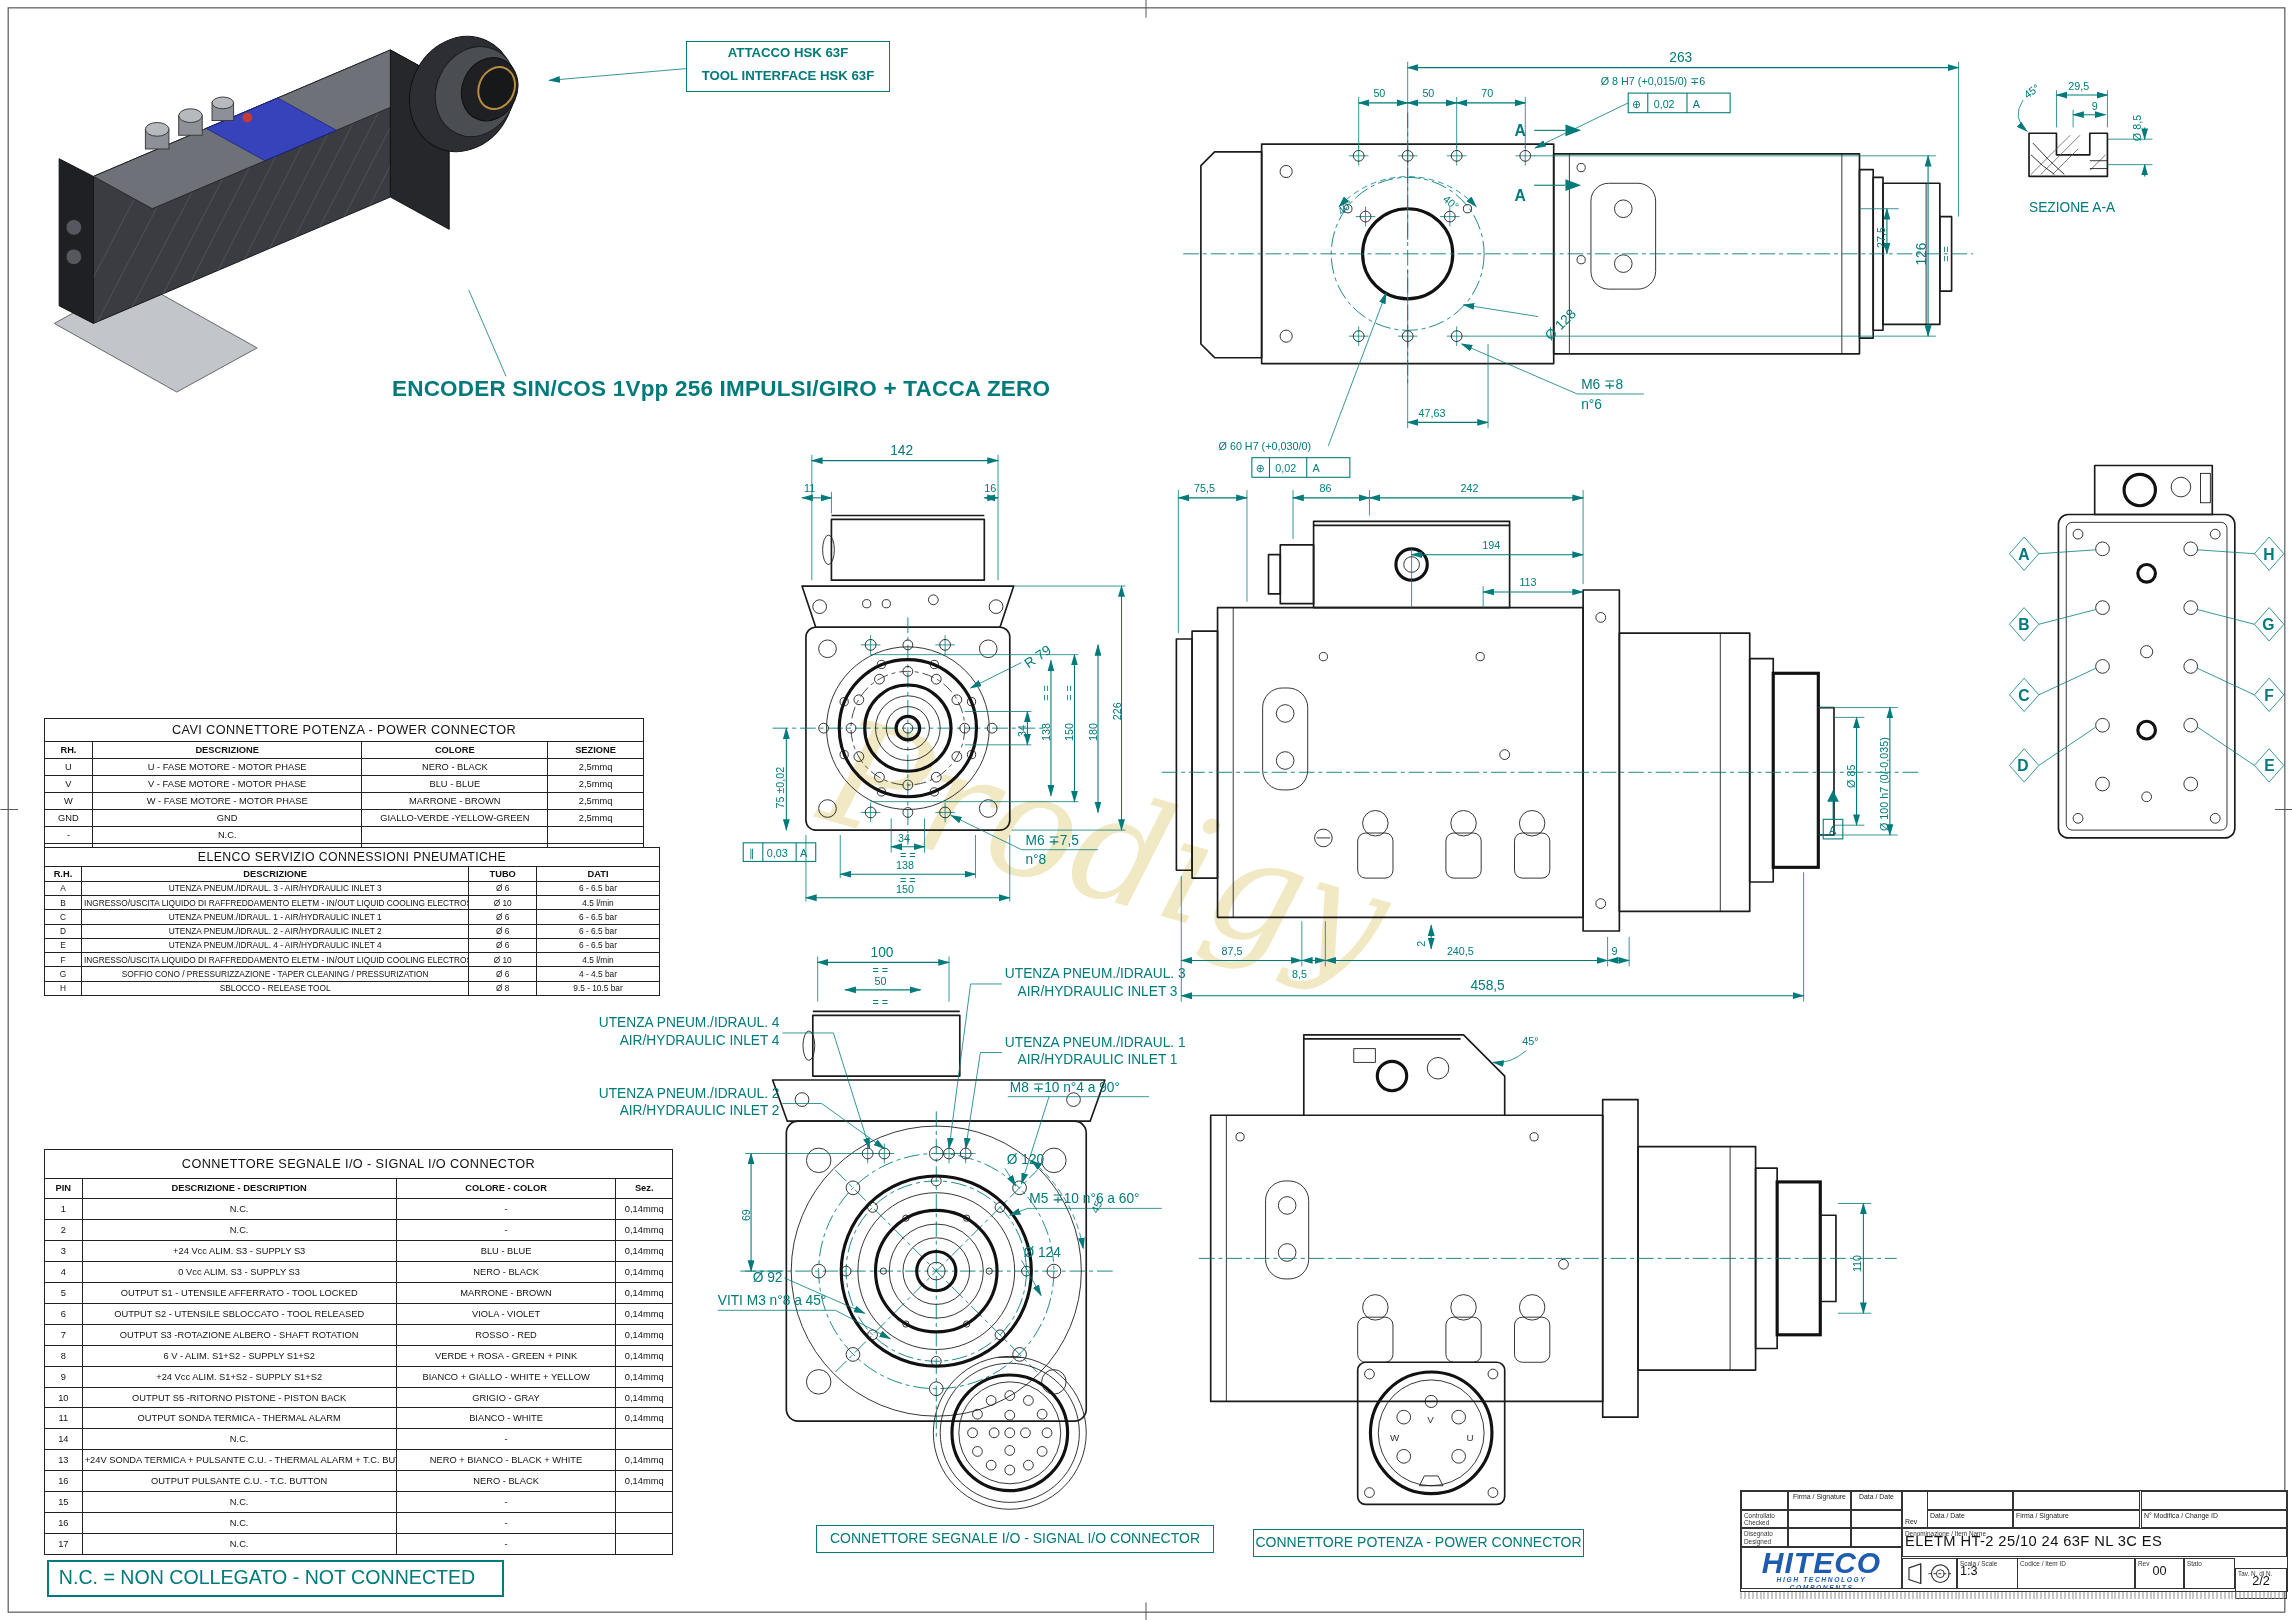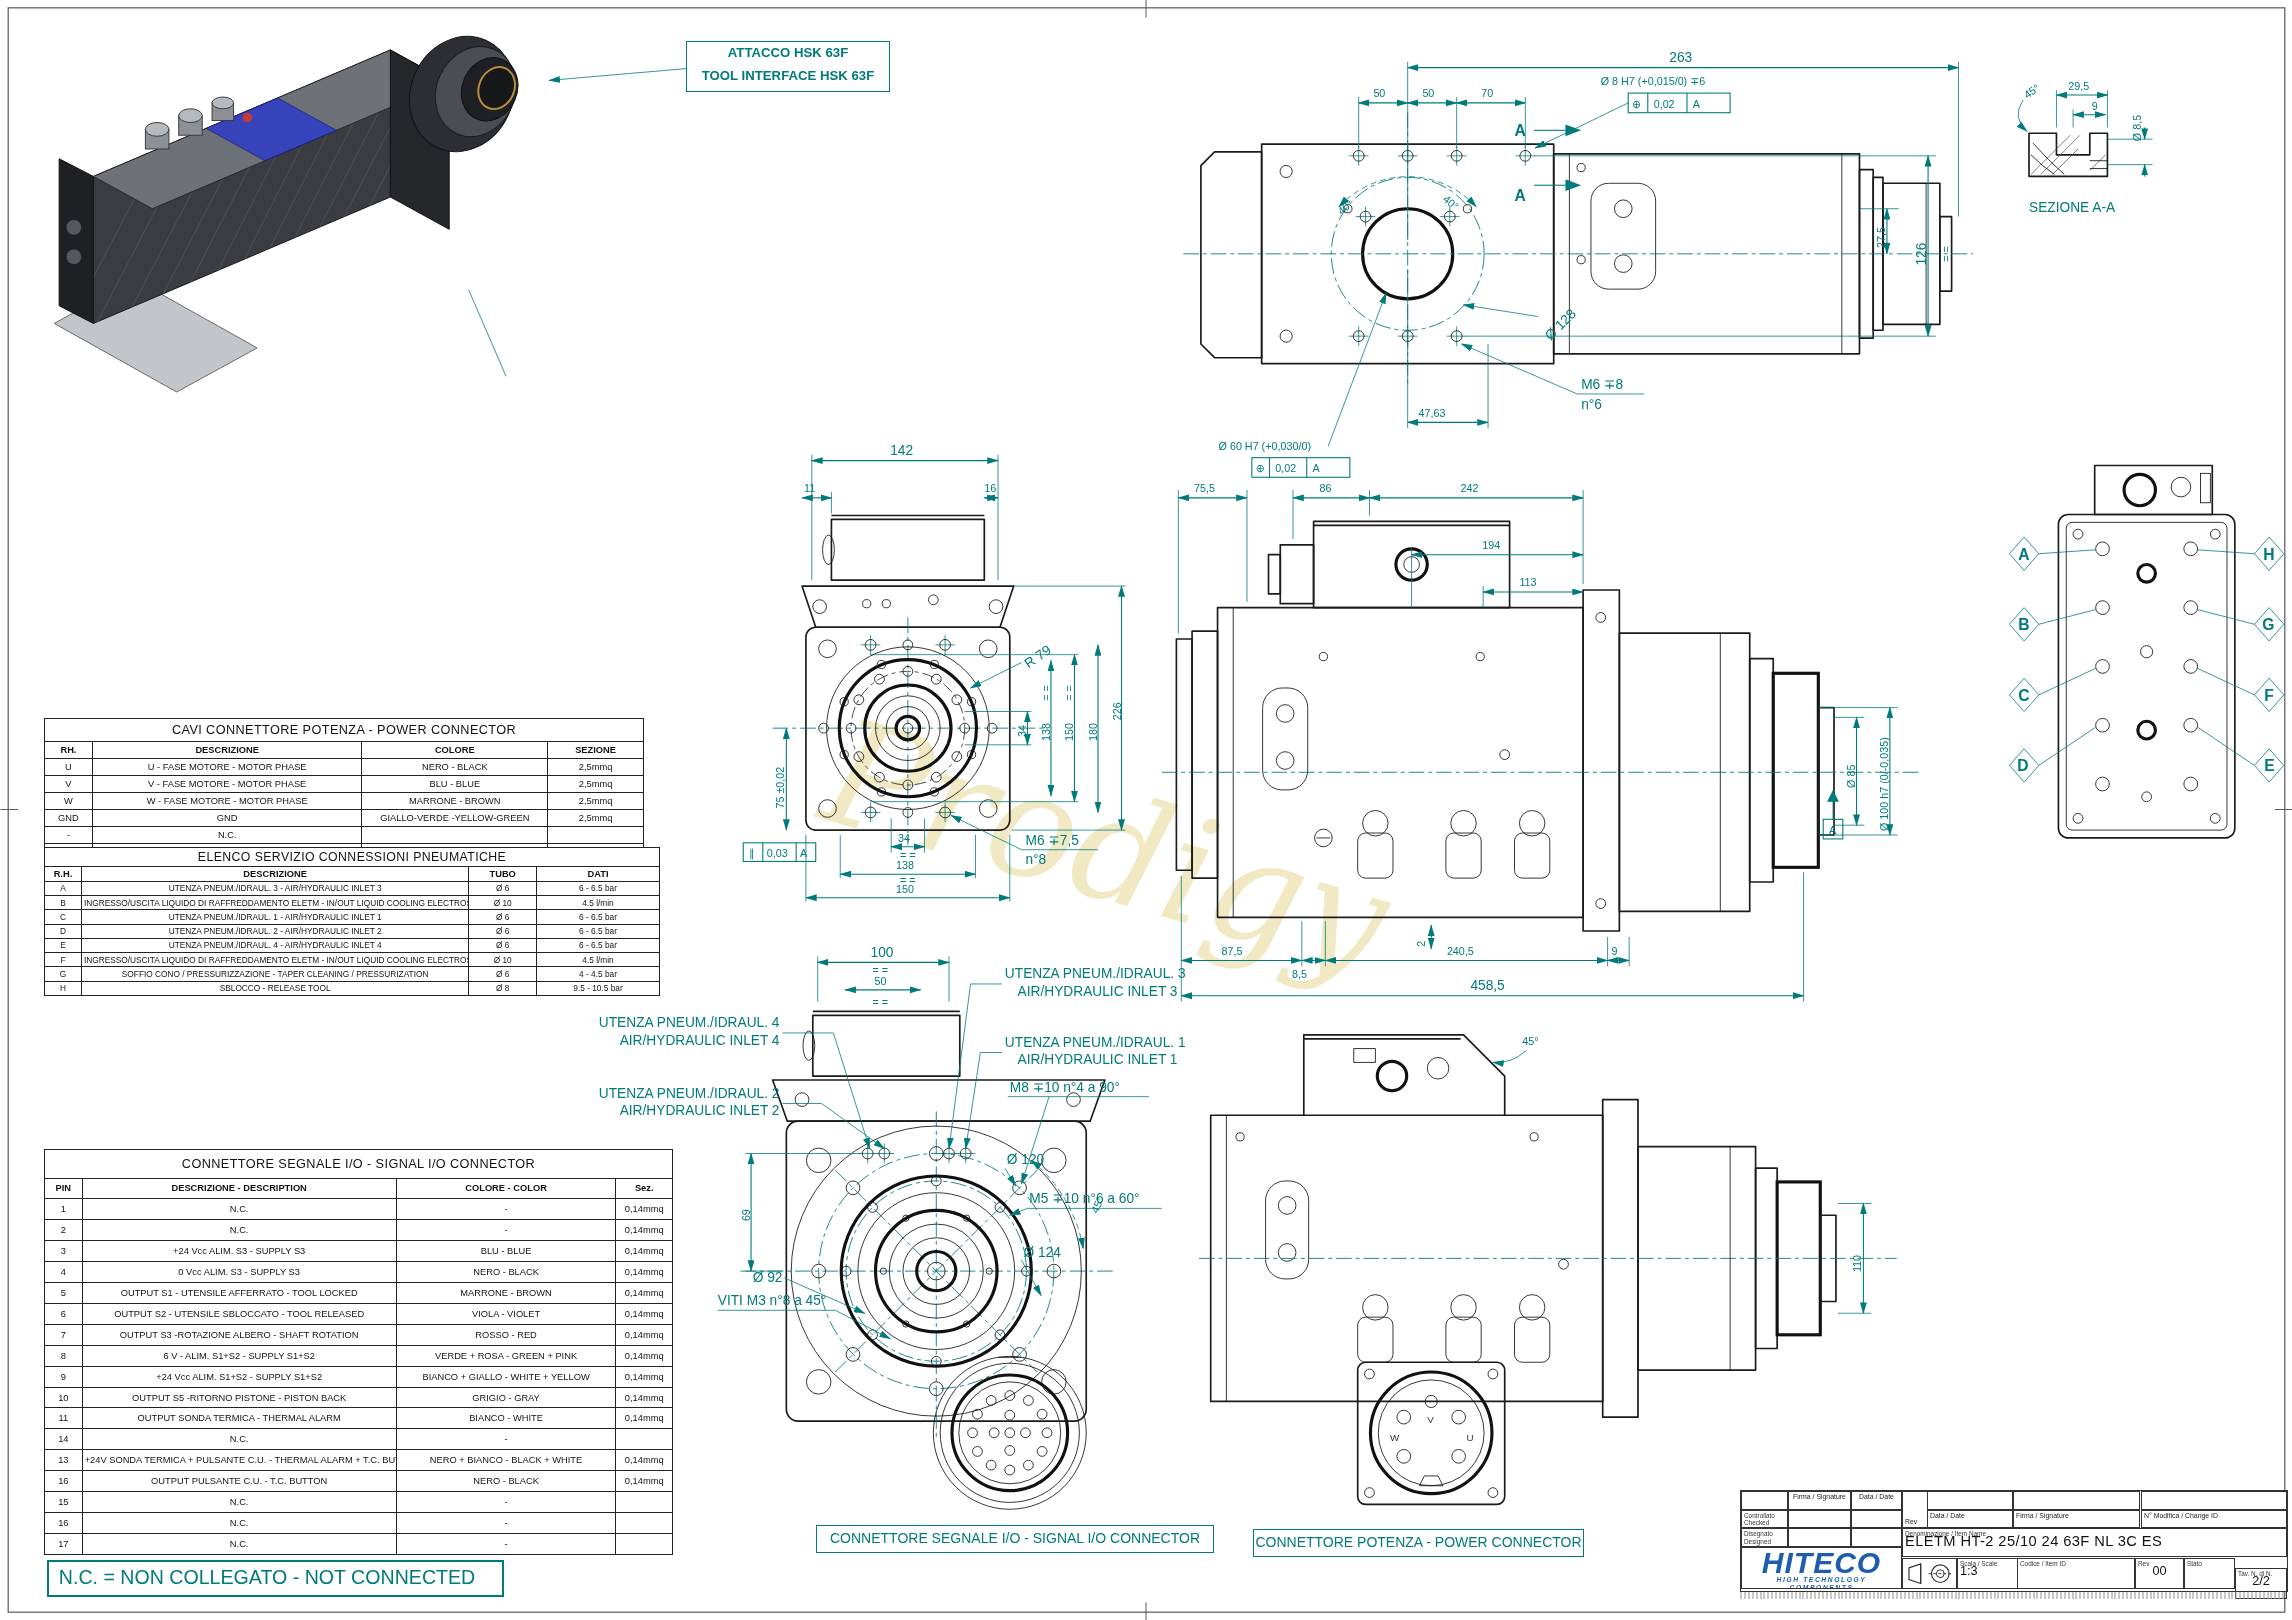--- a/index.html
+++ b/index.html
@@ -691,20 +691,21 @@
     <text x="1496" y="1470" font-size="10" fill="#333">U</text>
   </g>
 </svg>
 
 <div class="abs callout tool-callout">
   <div>ATTACCO HSK 63F</div>
   <div>TOOL INTERFACE HSK 63F</div>
 </div>
 
 <div class="abs encoder">
+  <div>ENCODER SIN/COS 1Vpp 256 IMPULSI/GIRO + TACCA ZERO</div>
 </div>
 
 <div class="abs callout cap-signal">CONNETTORE SEGNALE I/O - SIGNAL I/O CONNECTOR</div>
 <div class="abs callout cap-power">CONNETTORE POTENZA - POWER CONNECTOR</div>
 <div class="abs ncnote">N.C. = NON COLLEGATO - NOT CONNECTED</div>
 
 <div class="tbl tbl-power">
     <table>
       <colgroup>
         <col style="width: 8%;">

